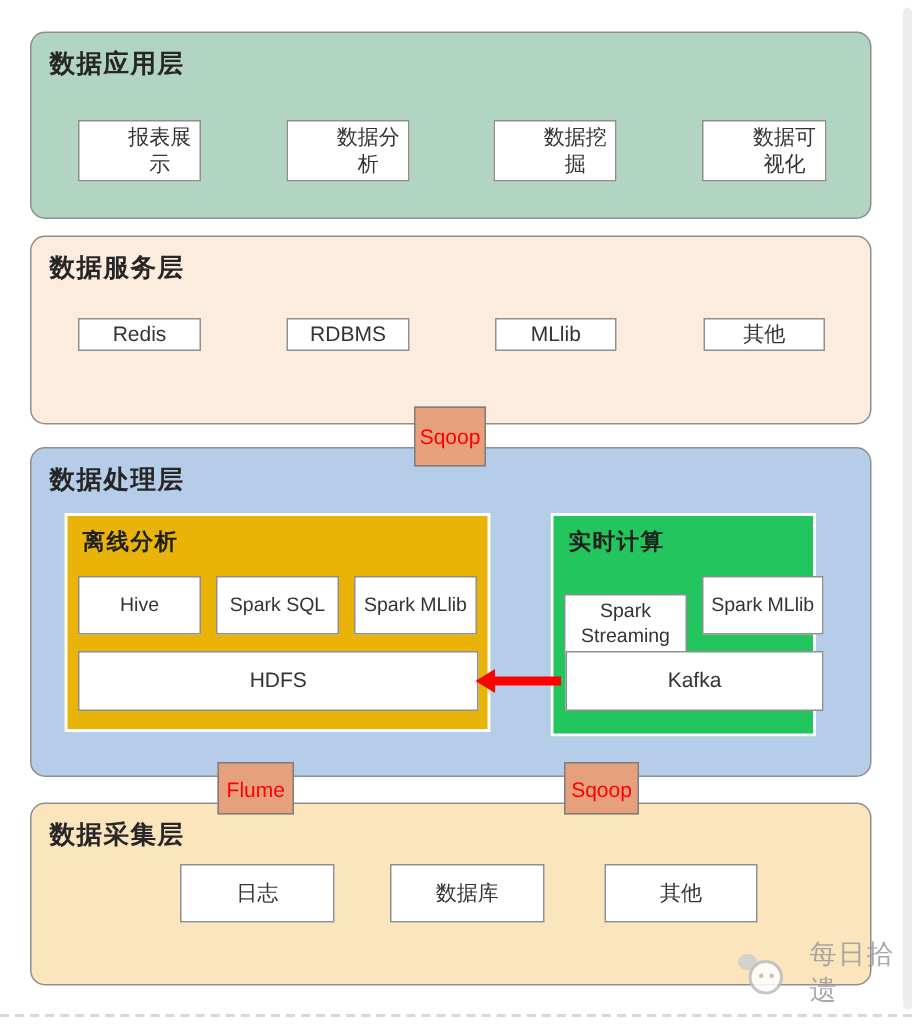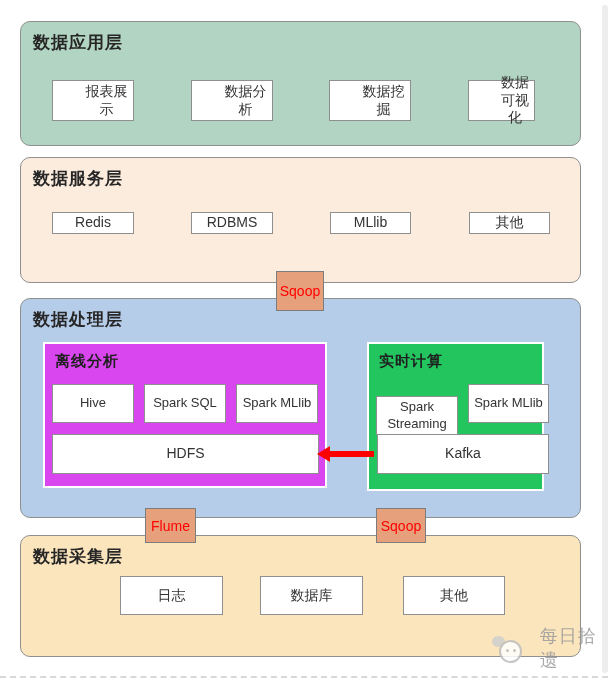--- a/index.html
+++ b/index.html
@@ -40,36 +40,36 @@
     display: flex; align-items: center; justify-content: center;
     font-size: 14px; color: #333333; text-align: center;
     line-height: 1.25;
   }
 
   
   .app-b { top: 58px; height: 41px; width: 82px; padding-left: 27px; }
   .app-b0 { left: 31px; }
   .app-b1 { left: 170px; }
   .app-b2 { left: 308px; }
-  .app-b3 { left: 447px; width: 67px; }
+  .app-b3 { left: 447px; width: 83px; }
 
   
   .svc-b { top: 54px; height: 22px; width: 82px; }
   .svc-b0 { left: 31px; }
   .svc-b1 { left: 170px; }
   .svc-b2 { left: 309px; width: 81px; }
   .svc-b3 { left: 448px; width: 81px; }
 
   
   .group {
     position: absolute;
     border: 2px solid #ffffff;
     box-sizing: border-box;
   }
-  .group-offline  { left: 22px;  top: 43px; width: 284px; height: 146px; background: #d946ef; }
+  .group-offline  { left: 22px;  top: 43px; width: 284px; height: 146px; background: #eab308; }
   .group-realtime { left: 346px; top: 43px; width: 177px; height: 149px; background: #22c55e; }
   .group-title {
     position: absolute; left: 10px; top: 8px;
     font-size: 15px; font-weight: bold; color: #1f1f1f;
     letter-spacing: 1px;
   }
   .off-b { top: 40px; height: 39px; width: 82px; font-size: 13px; }
   .off-b0 { left: 7px; }
   .off-b1 { left: 99px; }
   .off-b2 { left: 191px; }

